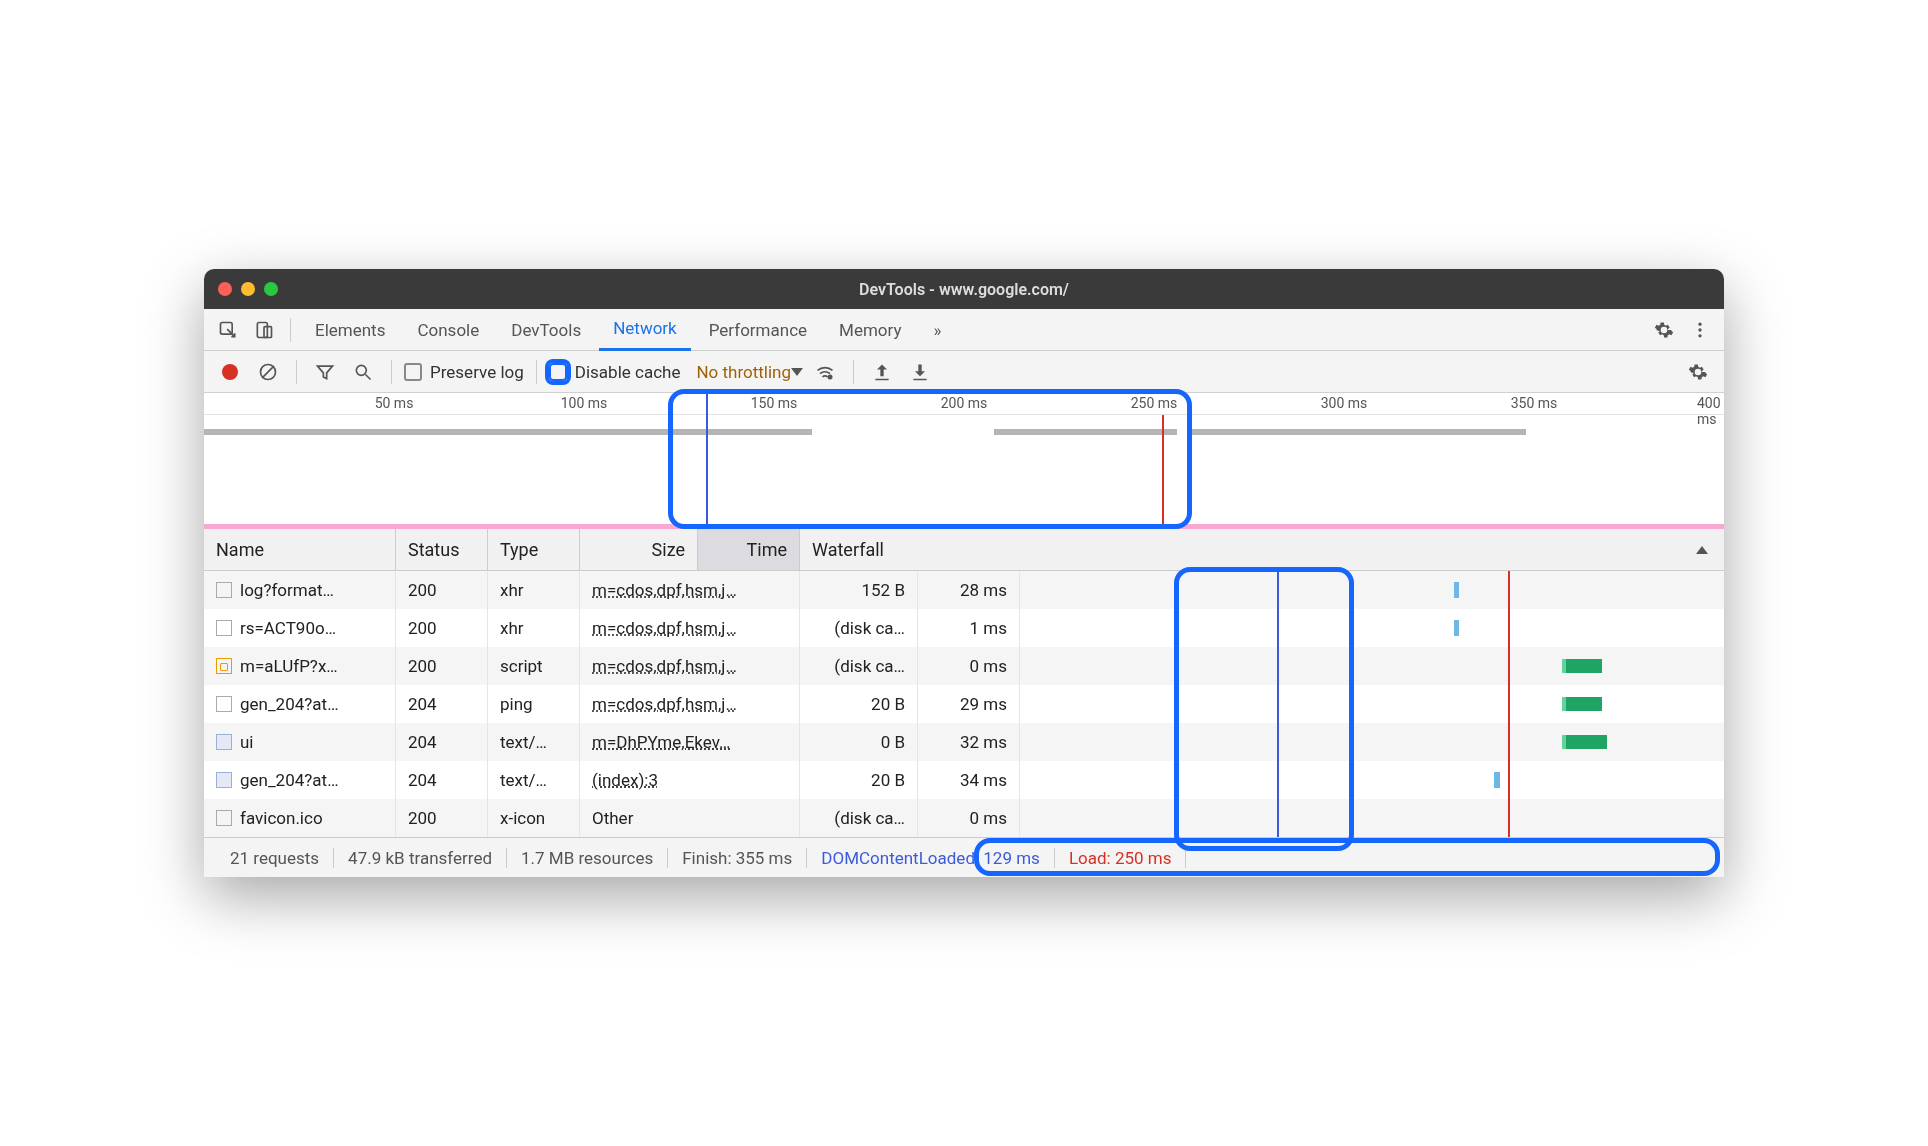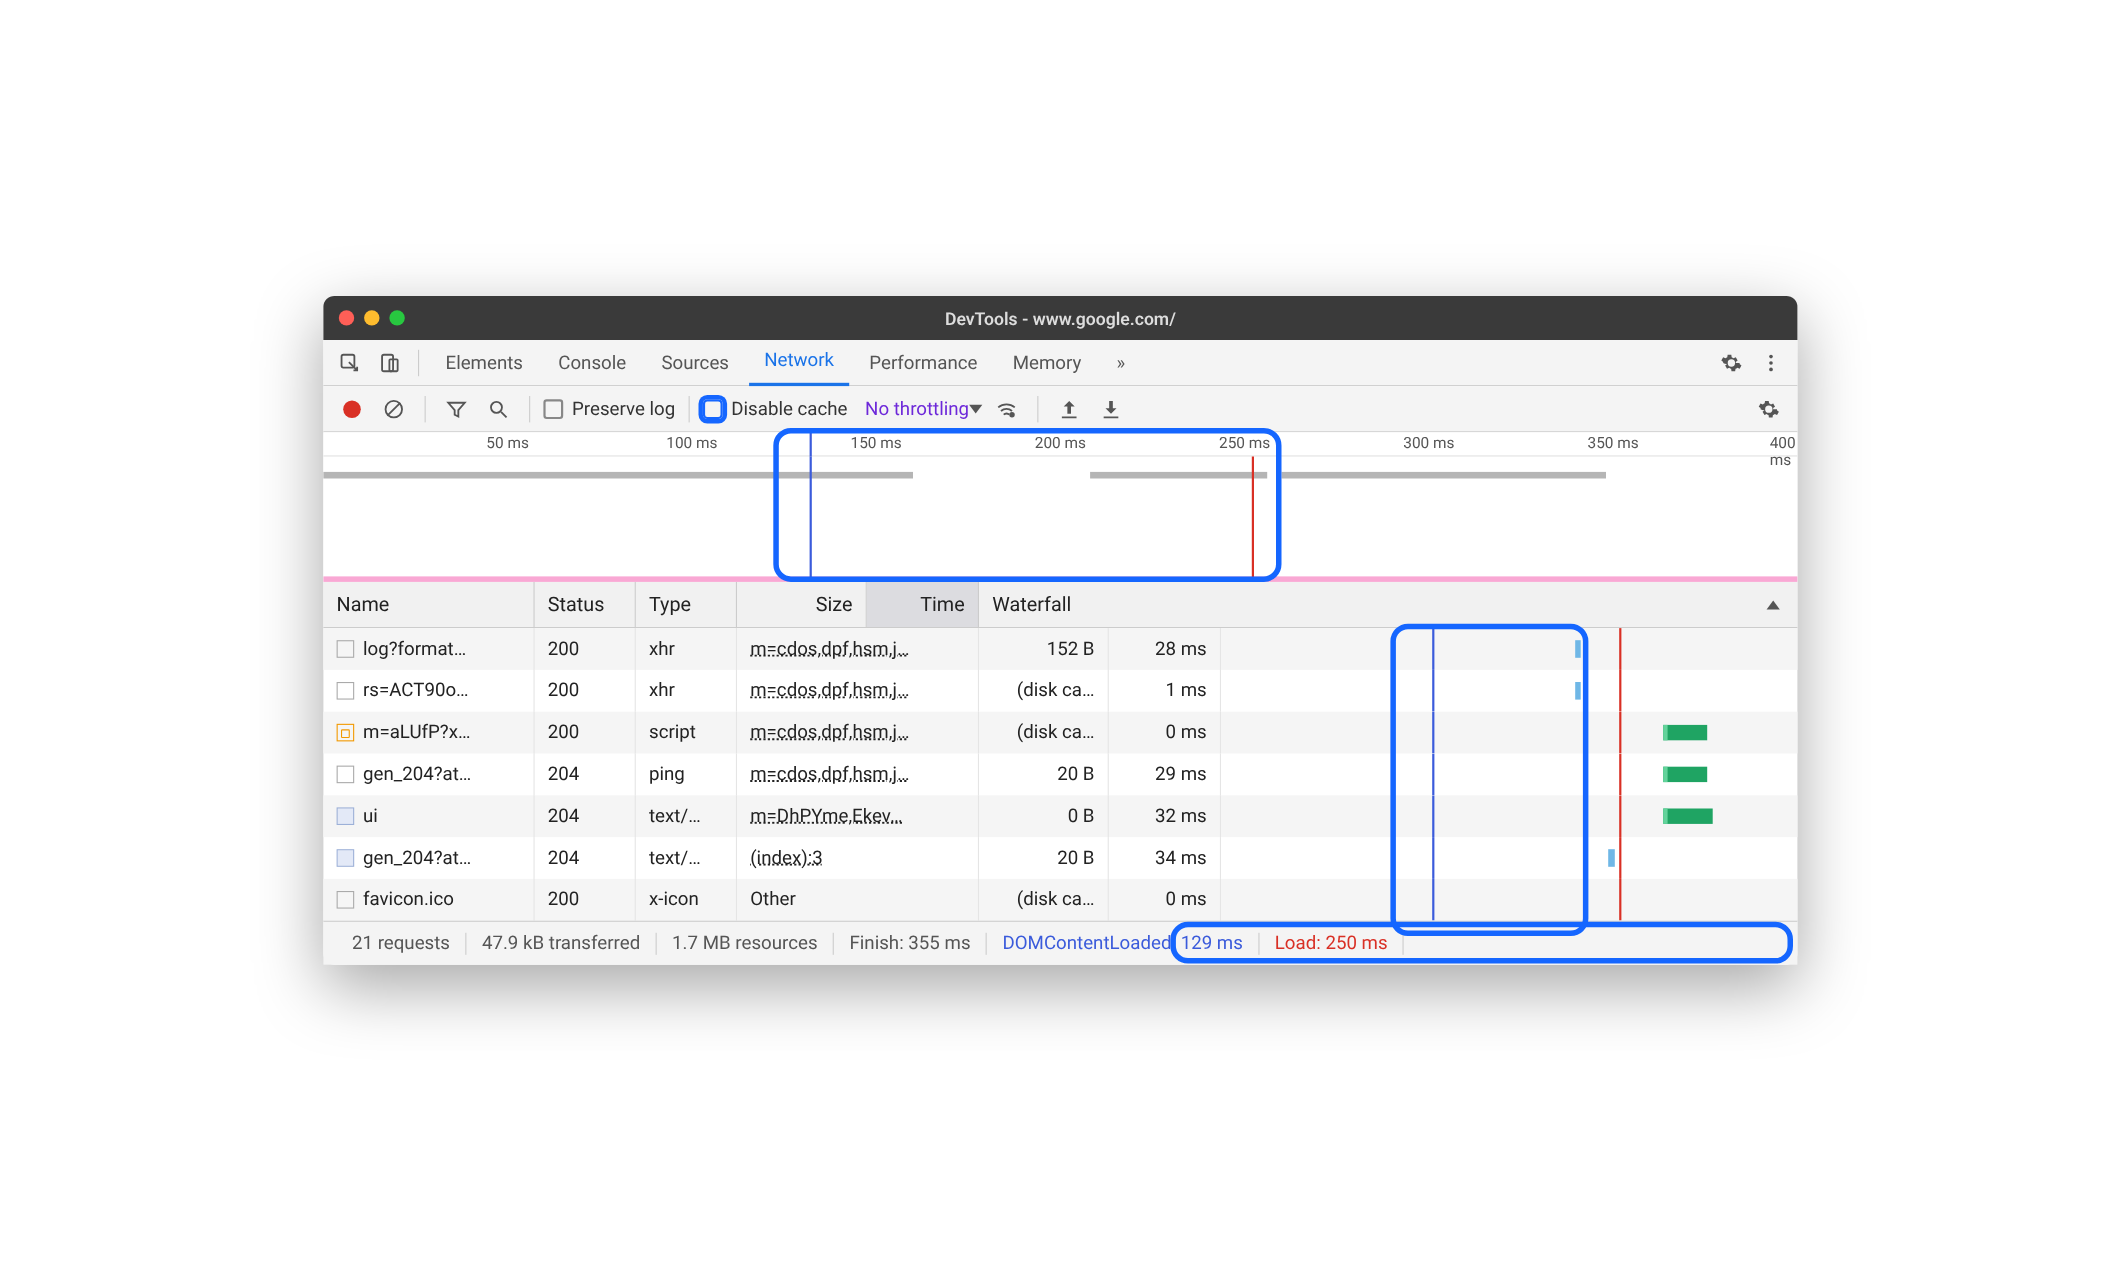--- a/index.html
+++ b/index.html
@@ -6,21 +6,21 @@
 body {
   font-family: -apple-system, BlinkMacSystemFont, "Segoe UI", Roboto, Helvetica, Arial, sans-serif;
   background: #fff;
   display: flex;
   justify-content: center;
   align-items: center;
   min-height: 100vh;
   padding: 40px;
 }
 .window {
-  width: 1340px;
+  width: 1520px;
   border-radius: 10px;
   overflow: visible;
   box-shadow: 0 20px 60px rgba(0,0,0,0.35);
   position: relative;
   background: #fff;
 }
 .titlebar {
   background: #3a3a3a;
   height: 40px;
   display: flex;
@@ -60,21 +60,21 @@
   display: flex; align-items: center; height: 42px;
   border-bottom: 1px solid #d0d0d0; background: #f4f4f4;
   padding: 0 10px; gap: 6px; font-size: 17px; color: #333;
 }
 .record-dot { width: 16px; height: 16px; border-radius: 50%; background: #d93025; }
 .checkbox {
   width: 18px; height: 18px; border: 2px solid #888; border-radius: 3px; display: inline-block;
 }
 .checkbox.hl { border-color: #1566ff; box-shadow: 0 0 0 4px #1566ff; border-radius: 4px; }
 .label-span { display: flex; align-items: center; gap: 8px; }
-.throttling-sel { display: flex; align-items: center; color: #6d28d9; }
+.throttling-sel { display: flex; align-items: center; color: #a16207; }
 .tri-down {
   width: 0; height: 0; border-left: 6px solid transparent;
   border-right: 6px solid transparent; border-top: 8px solid #555;
 }
 
 .timeline {
   position: relative; height: 136px; border-bottom: 5px solid #f9a8d4; background: #fff;
 }
 .timeline-ticks {
   display: flex; height: 22px; border-bottom: 1px solid #e2e2e2;
@@ -168,21 +168,21 @@
     </div>
     <div class="icon-btn">
       <svg viewBox="0 0 24 24" fill="none" stroke="currentColor" stroke-width="2">
           <rect x="4" y="3" width="12" height="18" rx="2"></rect>
           <rect x="12" y="8" width="9" height="13" rx="1"></rect>
         </svg>
     </div>
     <div class="vsep"></div>
     <div class="tab">Elements</div>
     <div class="tab">Console</div>
-    <div class="tab">Sources</div>
+    <div class="tab">DevTools</div>
     <div class="tab active">Network</div>
     <div class="tab">Performance</div>
     <div class="tab">Memory</div>
     <div class="tab">»</div>
     <div class="spacer"></div>
     <div class="icon-btn">
       <svg viewBox="0 0 24 24" fill="currentColor">
           <path d="M12 8a4 4 0 100 8 4 4 0 000-8zm9 4a7 7 0 01-.1 1.2l2.1 1.6-2 3.4-2.5-1a7 7 0 01-2 1.2l-.4 2.6h-4l-.4-2.6a7 7 0 01-2-1.2l-2.5 1-2-3.4 2.1-1.6A7 7 0 013 12a7 7 0 01.1-1.2L1 9.2l2-3.4 2.5 1a7 7 0 012-1.2L7.9 3h4l.4 2.6a7 7 0 012 1.2l2.5-1 2 3.4-2.1 1.6c.1.4.1.8.1 1.2z"></path>
         </svg>
     </div>

